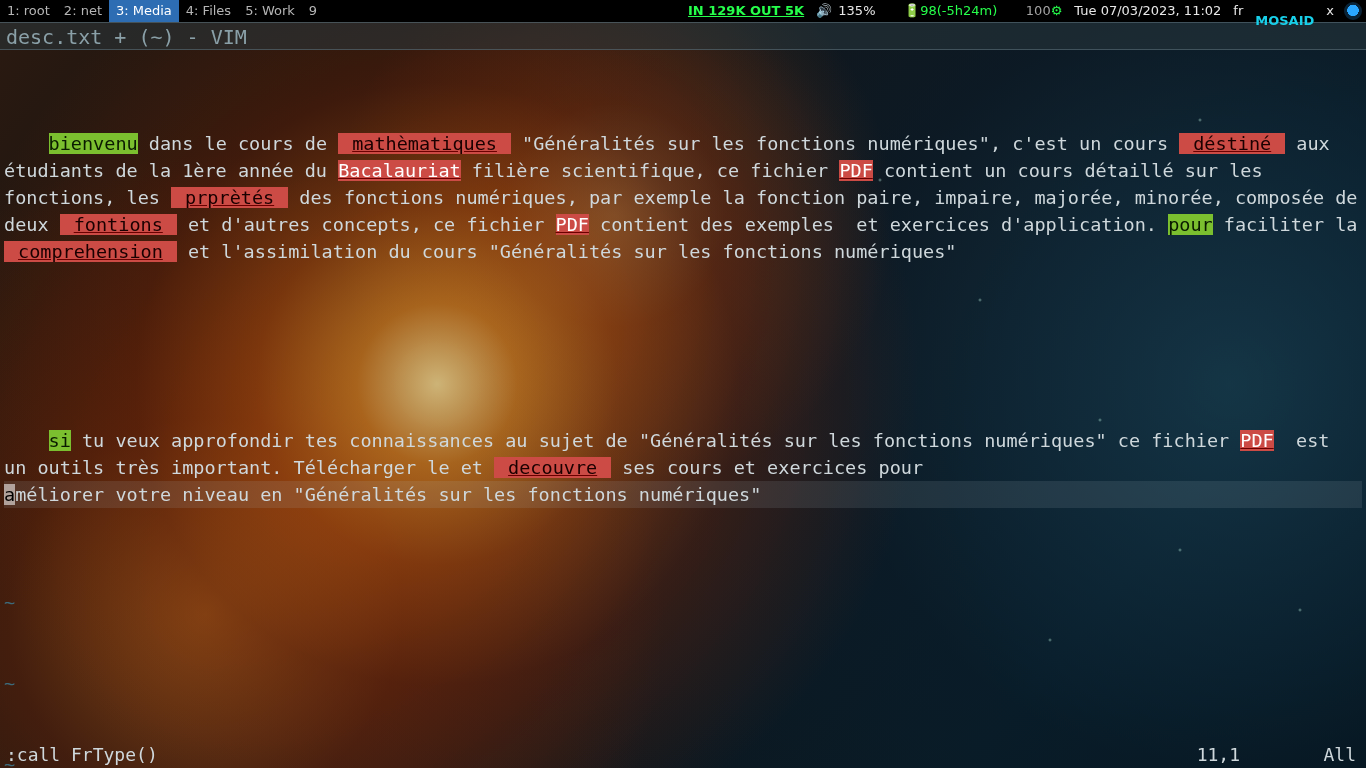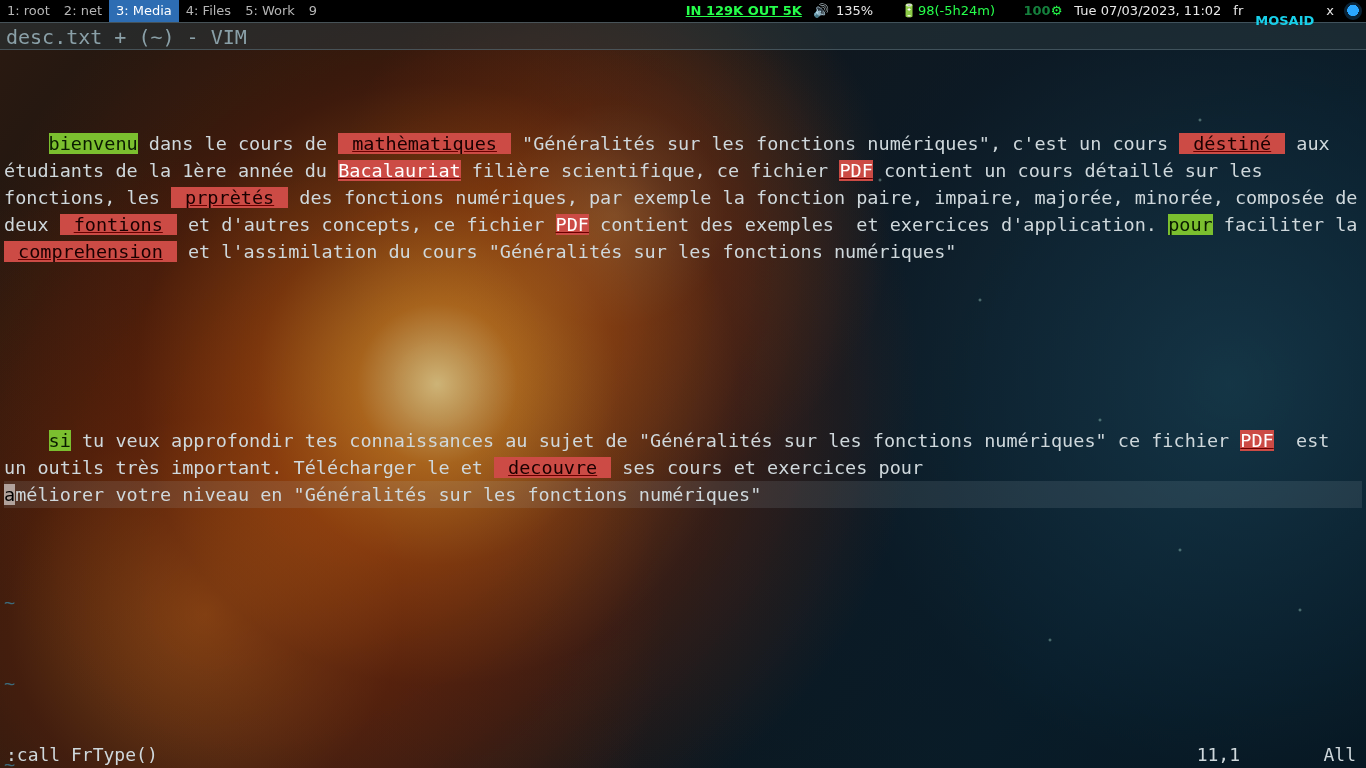--- a/index.html
+++ b/index.html
@@ -47,21 +47,21 @@
   .green { color:#26ff4b; font-weight:bold;text-decoration:underline; }
   .greentxt { color:#26ff4b; }
   .cyan  { color:#18d0ea; font-weight:bold;margin-top:20px; }
   .white { color:#e8e8e8; }
   .xbtn { padding:0 6px; color:#e8e8e8; cursor:pointer; }
   .logo {
     width:18px;height:18px;border-radius:50%;
     background:radial-gradient(circle at 50% 45%,#2aa6ff 0 55%,#0a2438 56% 100%);
     border:2px solid #0a2438; margin:0 4px; align-self:center;
   }
-  .yellow { color:#15803d; font-weight:bold; }
+  .yellow { color:#a3a3a3; font-weight:normal; }
   .gear { color:#26ff4b; }
 
   
   .term {
     position:absolute; top:22px; left:0; right:0; bottom:0;
     z-index:2;
     font-family:"DejaVu Sans Mono","Liberation Mono",monospace;
     font-size:18.5px; line-height:27px; letter-spacing:0px;
     color:#cfd8dc;
   }

